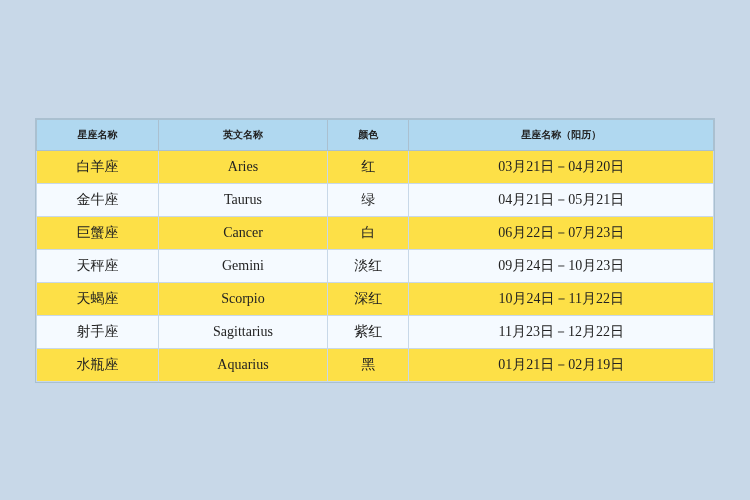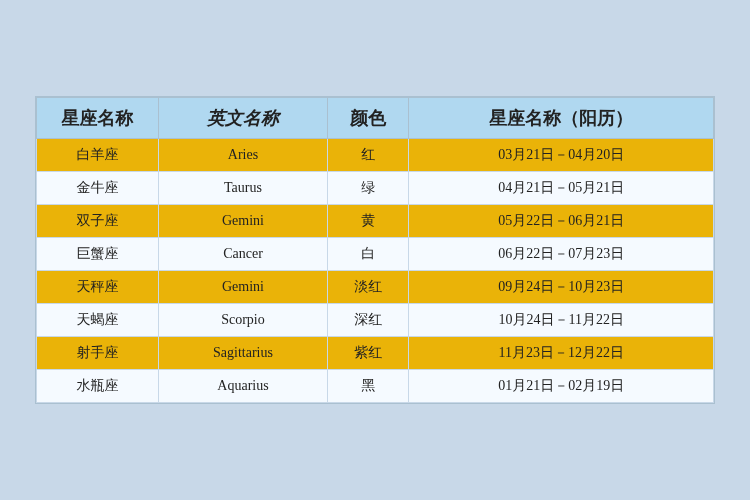--- a/index.html
+++ b/index.html
@@ -30,43 +30,43 @@
     }
 
     thead tr {
       background-color: #b0d8f0;
     }
 
     thead th {
       border: 1px solid #aac0d0;
       padding: 8px 12px;
       text-align: center;
-      font-size: 18px;
+      font-size: 10px;
       font-weight: bold;
       color: #222;
     }
 
     tbody tr {
-      background-color: #eab308;
+      background-color: #fde047;
     }
 
     tbody tr:nth-child(even) {
       background-color: #f5faff;
     }
 
     tbody td {
       border: 1px solid #c8d8e8;
       padding: 7px 12px;
       text-align: center;
       font-size: 14px;
       color: #222;
     }
 
     .col-chinese { width: 18%; }
-    .col-english { width: 25%; font-style: italic; }
+    .col-english { width: 25%; }
     .col-color   { width: 12%; }
     .col-date    { width: 45%; }
   </style>
 </head>
 <body>
 
 <div class="table-container">
   <table>
     <thead>
       <tr>
@@ -81,26 +81,20 @@
           <td>白羊座</td>
           <td>Aries</td>
           <td>红</td>
           <td>03月21日－04月20日</td>
         </tr>
         <tr>
           <td>金牛座</td>
           <td>Taurus</td>
           <td>绿</td>
           <td>04月21日－05月21日</td>
-        </tr>
-        <tr>
-          <td>双子座</td>
-          <td>Gemini</td>
-          <td>黄</td>
-          <td>05月22日－06月21日</td>
         </tr>
         <tr>
           <td>巨蟹座</td>
           <td>Cancer</td>
           <td>白</td>
           <td>06月22日－07月23日</td>
         </tr>
         <tr>
           <td>天秤座</td>
           <td>Gemini</td>

